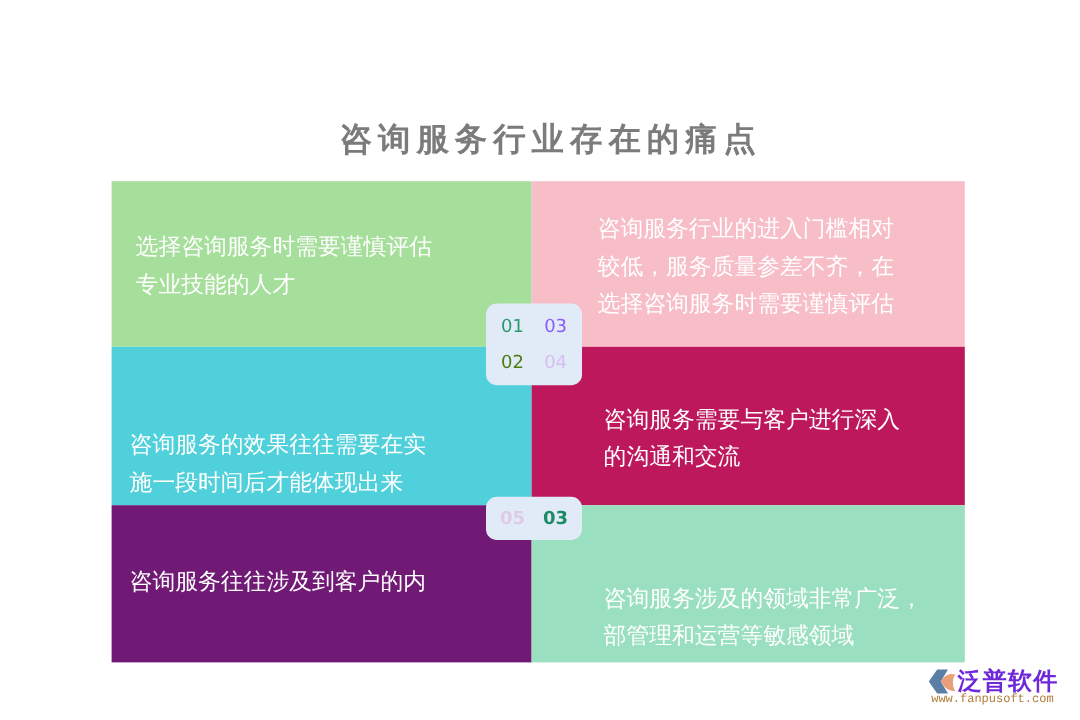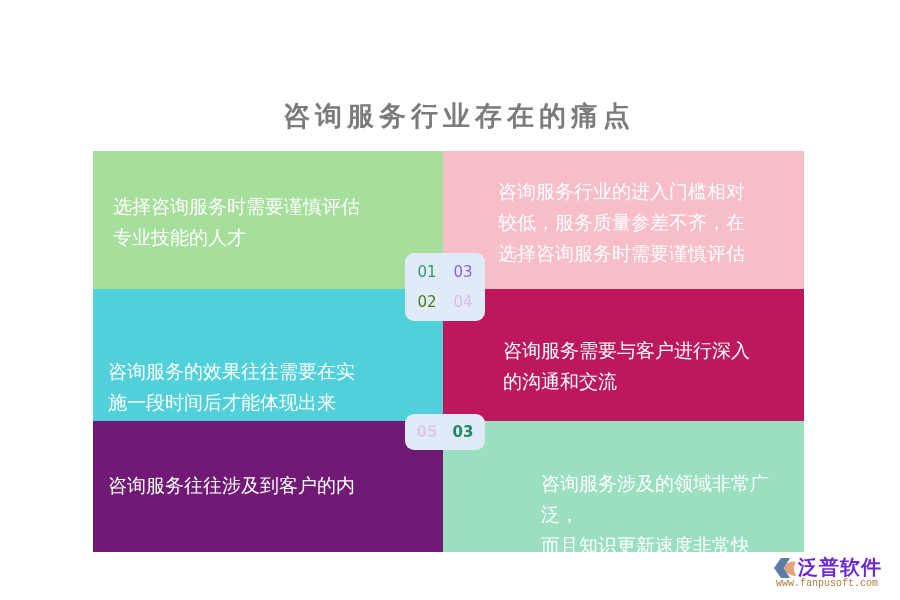--- a/index.html
+++ b/index.html
@@ -49,23 +49,23 @@
     <div>的沟通和交流</div>
   </div>
 </div>
 
 <div class="cell" style="left:93px; top:421px; width:350px; height:131px; background:#701a75;">
   <div class="txt" style="left:15px; top:49px;">
     <div>咨询服务往往涉及到客户的内</div>
   </div>
 </div>
 <div class="cell" style="left:443px; top:421px; width:361px; height:131px; background:#9ae0c0;">
-  <div class="txt" style="left:60px; top:47px;margin-left:38px;">
+  <div class="txt" style="left:60px; top:63px;">
     <div>咨询服务涉及的领域非常广泛，</div>
-    <div>而且知识更新速度非常快</div>
+    <div>部管理和运营等敏感领域</div>
   </div>
 </div>
 
 <div class="badge" style="left:405px; top:253px; width:80px; height:68px; padding:4px 4px;flex-direction:column;">
   <span class="num" style="color:#2a9a6e; height:30px; line-height:30px;">01</span>
   <span class="num" style="color:#4d7c0f; height:30px; line-height:30px;">02</span>
   <span class="num" style="color:#8b5cf6; height:30px; line-height:30px;">03</span>
   <span class="num" style="color:#d6bff0; height:30px; line-height:30px;">04</span>
 </div>
 

